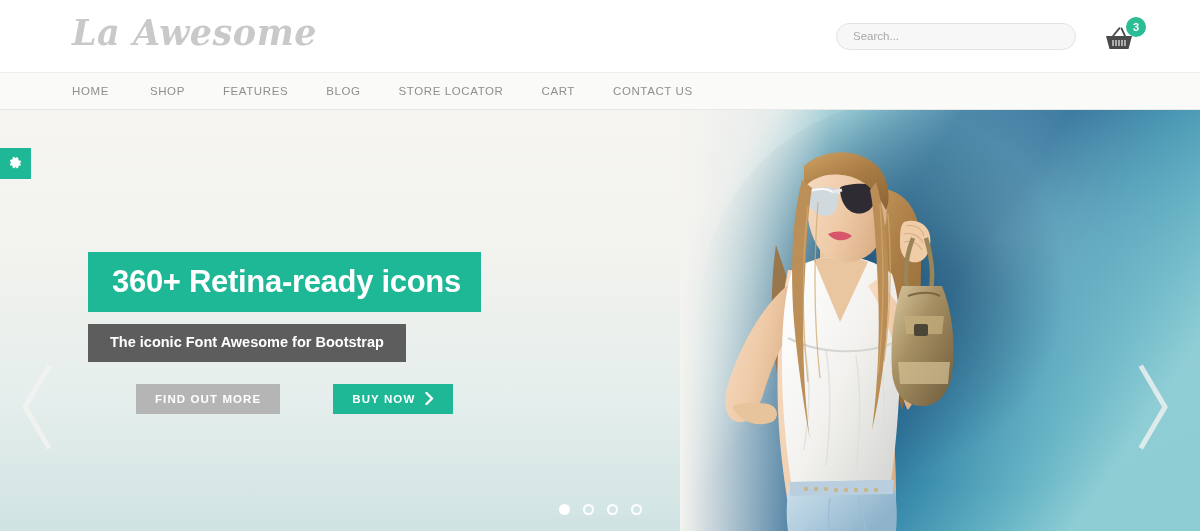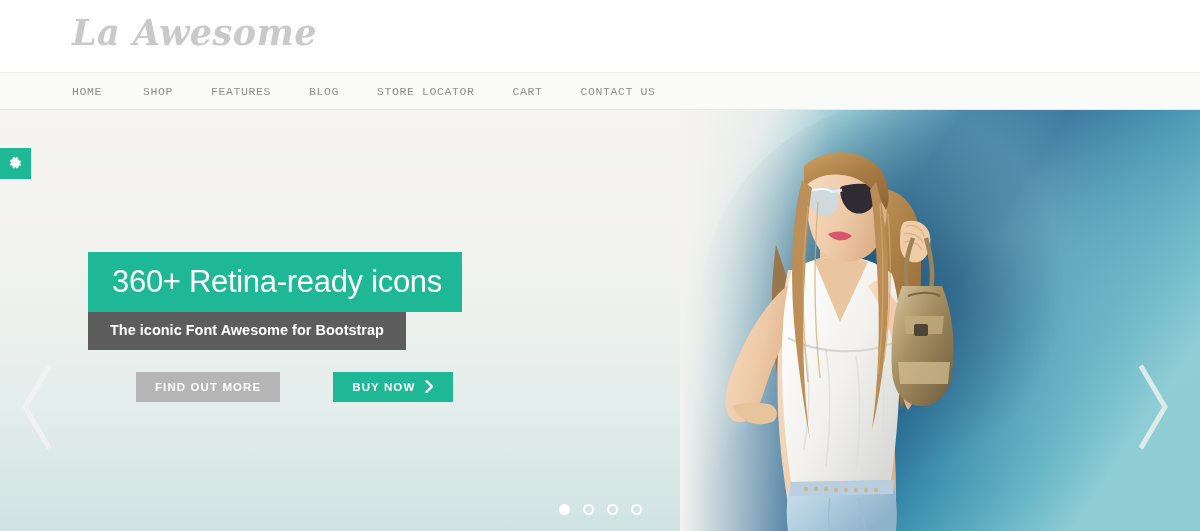--- a/index.html
+++ b/index.html
@@ -65,21 +65,21 @@
     display:flex; align-items:center; justify-content:center;
     line-height:1;
   }
 
   
   .navbar {
     width:1200px; height:38px;
     background:#fafaf9;
     border-top:1px solid #eeeeec;
     border-bottom:1px solid #e8e8e6;
-    display:flex; align-items:center;font-family:Liberation Mono, monospace;
+    display:flex; align-items:center;
   }
   .nav-list {
     display:flex; align-items:center;
     list-style:none;
     margin-left:72px;
     gap:0;
   }
   .nav-item {
     font-size:11.5px;
     letter-spacing:0.6px;
@@ -117,35 +117,36 @@
   .hero-caption {
     position:absolute;
     left:88px; top:142px;
     z-index:6;
   }
   .caption-title {
     display:inline-block;
     background:#1fb896;
     color:#ffffff;
     font-size:31px;
-    font-weight:normal;
+    font-weight:bold;
     padding:14px 20px 15px 24px;
     line-height:1;
     letter-spacing:-0.3px;
     white-space:nowrap;
   }
   .caption-sub {
     display:inline-block;
     background:#5d5d5d;
     color:#ffffff;
     font-size:14.5px;
     font-weight:bold;
     padding:11px 22px 12px 22px;
     line-height:1;
     white-space:nowrap;
+    margin-top:12px;
   }
   .caption-buttons {
     margin-top:22px;
     display:flex; align-items:center; gap:5px;
   }
   .btn {
     border:none;
     color:#ffffff;
     font-family:"Liberation Sans", sans-serif;
     font-size:11.5px;
@@ -186,20 +187,41 @@
     box-sizing:border-box;
   }
   .dot.active { background:#ffffff; }
 </style>
 </head>
 <body>
 
 <div class="header">
   <div class="logo">La Awesome</div>
 
+  <div class="header-right">
+    <div class="search-wrap">
+      <input class="search-input" type="text" placeholder="Search..." style="">
+    </div>
+
+    <div class="cart-wrap">
+      <svg width="34" height="28" viewBox="0 0 34 28">
+        <path d="M11 11 L17.5 3.2" stroke="#4a4a4a" stroke-width="1.8" fill="none" stroke-linecap="round"></path>
+        <path d="M23 11 L19.5 3.4" stroke="#4a4a4a" stroke-width="1.8" fill="none" stroke-linecap="round"></path>
+        <path d="M4 11 H30 L26.5 24 H7.5 Z" fill="#4a4a4a"></path>
+        <g stroke="#ffffff" stroke-width="1.1">
+          <line x1="11" y1="15" x2="11" y2="21"></line>
+          <line x1="14" y1="15" x2="14" y2="21"></line>
+          <line x1="17" y1="15" x2="17" y2="21"></line>
+          <line x1="20" y1="15" x2="20" y2="21"></line>
+          <line x1="23" y1="15" x2="23" y2="21"></line>
+        </g>
+      </svg>
+      <span class="cart-badge">3</span>
+    </div>
+  </div>
 </div>
 
 <nav class="navbar">
   <ul class="nav-list">
     <li class="nav-item">HOME</li>
     <li class="nav-item">SHOP</li>
     <li class="nav-item">FEATURES</li>
     <li class="nav-item">BLOG</li>
     <li class="nav-item">STORE LOCATOR</li>
     <li class="nav-item">CART</li>

